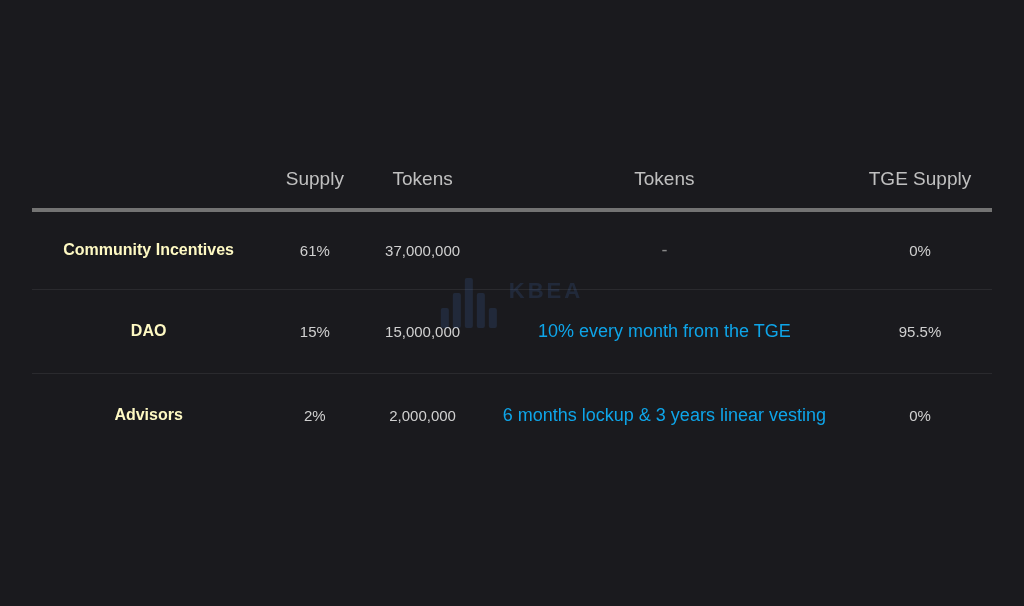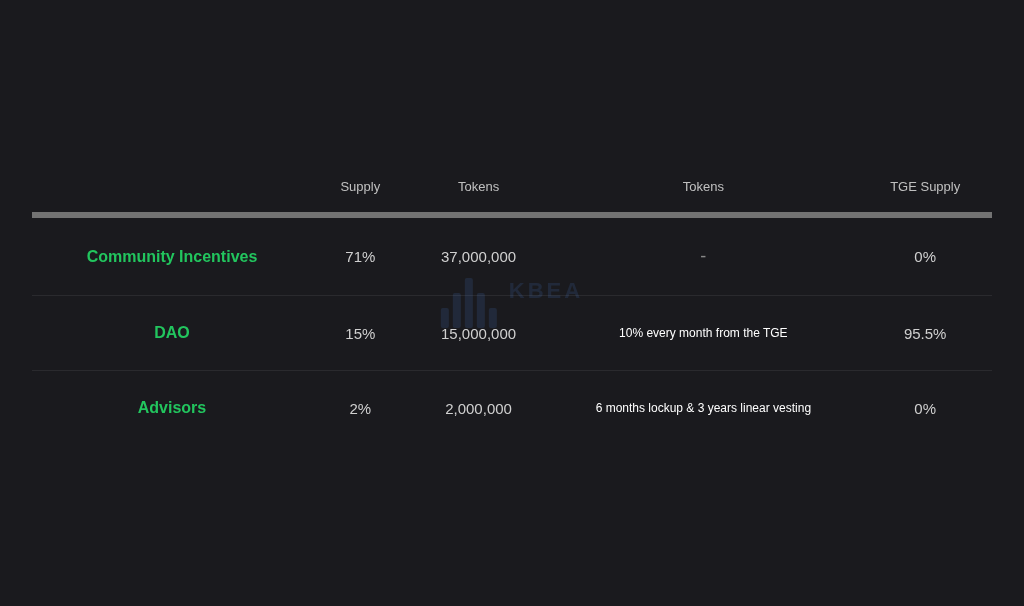--- a/index.html
+++ b/index.html
@@ -25,24 +25,24 @@
     }
 
     table {
       width: 100%;
       border-collapse: collapse;
       color: #e0e0e0;
     }
 
     thead th {
       padding: 18px 20px;
-      font-size: 13px;
+      font-size: 19px;
       font-weight: 500;
       color: #c0c0c0;
-      border-bottom: 6px solid #737373;
+      border-bottom: 4px solid #737373;
       text-align: center;
     }
 
     thead th:first-child {
       text-align: left;
     }
 
     tbody tr {
       border-bottom: 1px solid #2a2a2e;
     }
@@ -56,28 +56,28 @@
       text-align: center;
       font-size: 15px;
       color: #d0d0d0;
       vertical-align: middle;
     }
 
     tbody td:first-child {
       text-align: center;
       font-weight: 700;
       font-size: 16px;
-      color: #22c55e;
+      color: #fef9c3;
       padding-left: 30px;
       padding-right: 30px;
     }
 
     .vesting-cell {
-      font-size: 12px;
-      color: #ffffff;
+      font-size: 18px;
+      color: #0ea5e9;
       line-height: 1.5;
     }
 
     .dash {
       color: #888;
       font-size: 18px;
     }
 
     
     .watermark {
@@ -134,21 +134,21 @@
         <th></th>
         <th>Supply</th>
         <th>Tokens</th>
         <th>Tokens</th>
         <th>TGE Supply</th>
       </tr>
     </thead>
     <tbody id="table-body">
     <tr>
           <td>Community Incentives</td>
-          <td>71%</td>
+          <td>61%</td>
           <td>37,000,000</td>
           <td class="dash">-</td>
           <td>0%</td>
         </tr>
         <tr>
           <td>DAO</td>
           <td>15%</td>
           <td>15,000,000</td>
           <td class="vesting-cell">10% every month from the TGE</td>
           <td>95.5%</td>

